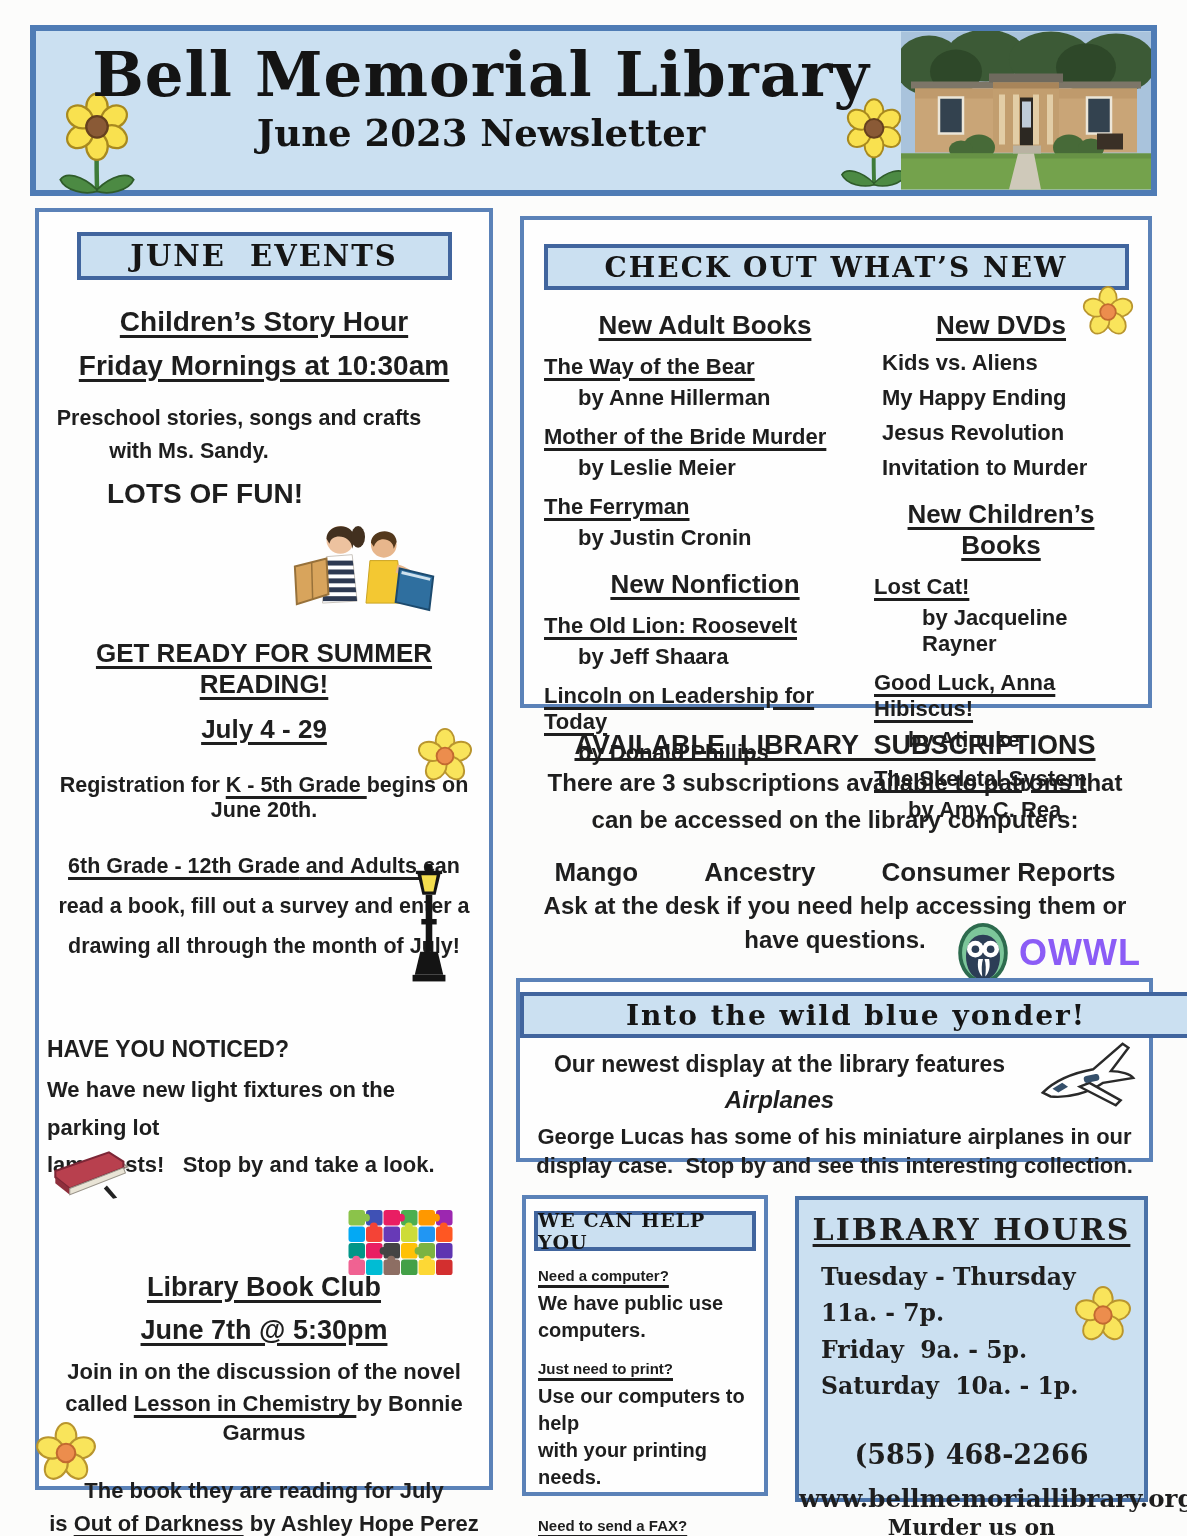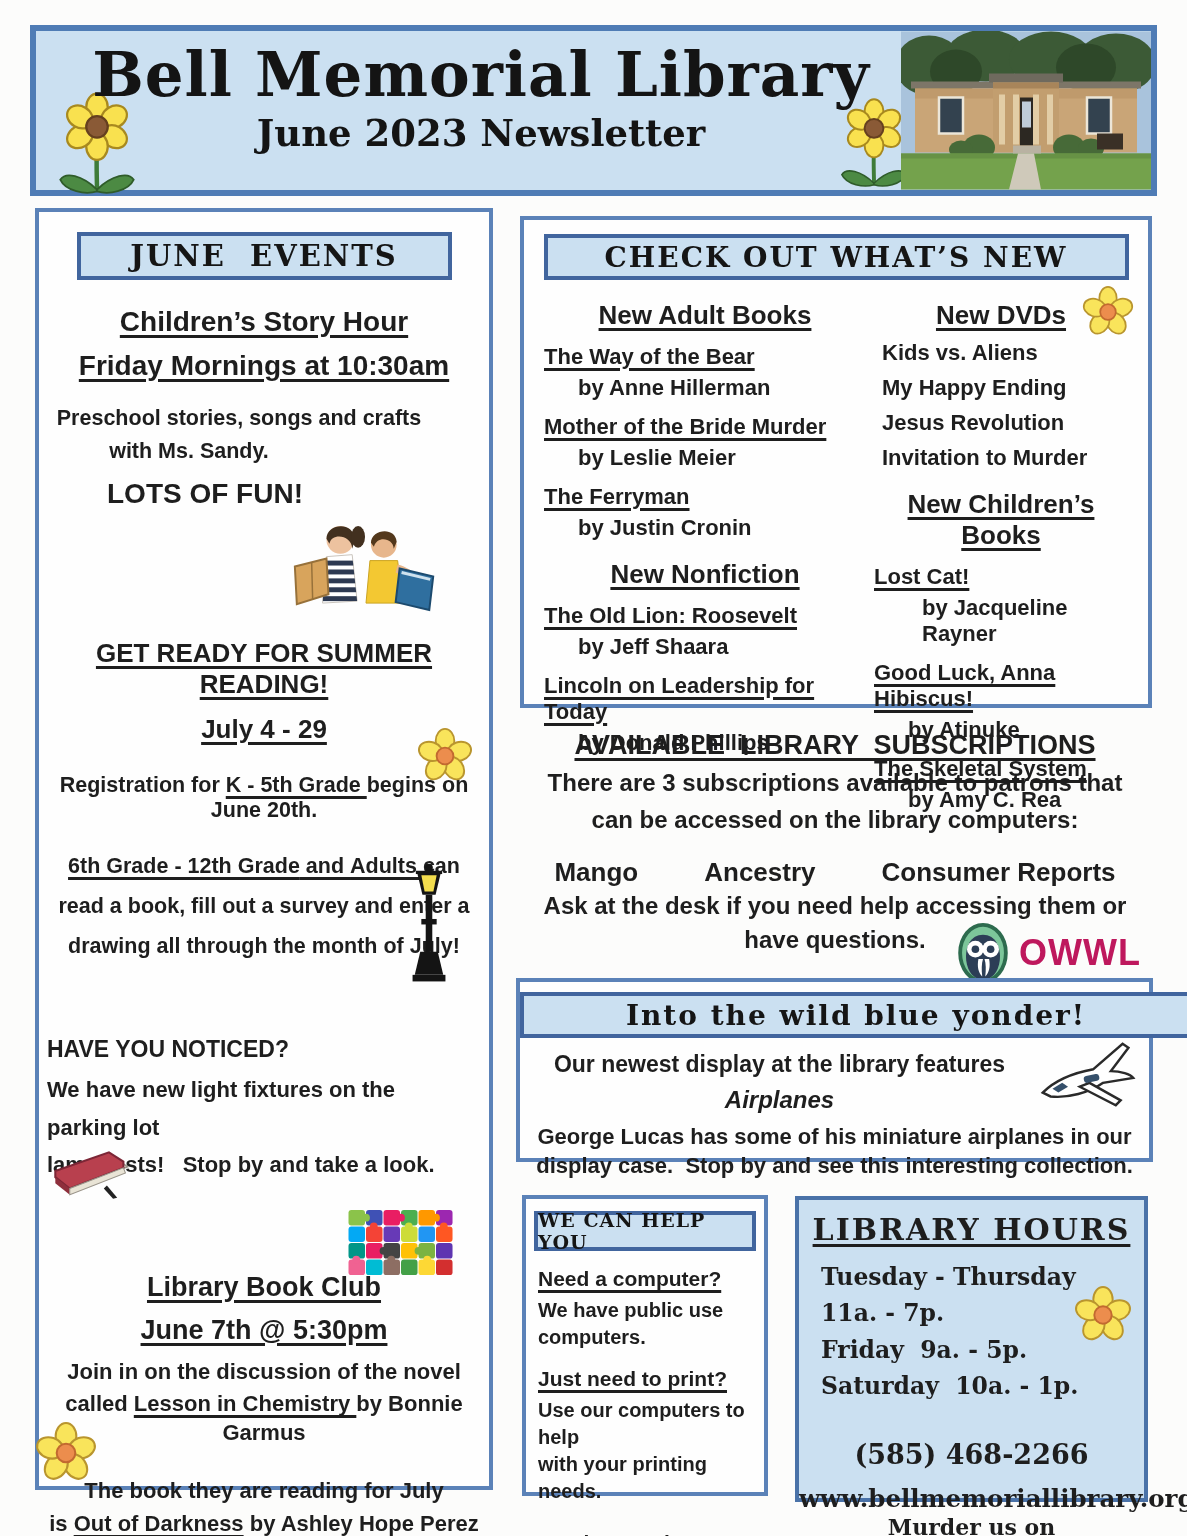--- a/index.html
+++ b/index.html
@@ -51,54 +51,54 @@
 
   .kids { position:absolute; right:38px; top:295px; width:168px; height:124px; }
   .flower-sm1 { position:absolute; left:378px; top:516px; width:56px; height:56px; }
   .lamp { position:absolute; left:368px; top:650px; width:44px; height:126px; }
   .redbook { position:absolute; left:6px; top:930px; width:98px; height:62px; }
   .puzzle { position:absolute; right:33px; top:996px; width:110px; height:70px; }
   .flower-sm2 { position:absolute; left:-4px; top:1210px; width:62px; height:62px; }
 
   
   .checkout { left:520px; top:216px; width:632px; height:492px; }
-  .checkout-bar { margin:14px auto 0; width:585px; height:46px; font-size:28px; }
+  .checkout-bar { margin:24px auto 0; width:585px; height:46px; font-size:28px; }
   .cols { display:flex; padding:0 16px; }
   .col1 { width:330px; }
   .col2 { flex:1; }
   .h-cat { font-size:26px; font-weight:bold; text-align:center; margin-top:18px; }
   .h-cat.first { margin-top:20px; }
   .bk-t { font-size:22px; font-weight:600; margin-top:13px; padding-left:4px; }
   .bk-a { font-size:22px; font-weight:600; margin-top:5px; padding-left:38px; }
   .dvd { font-size:22px; font-weight:600; margin-top:9px; padding-left:12px; }
   .bk-a2 { padding-left:52px; }
   .flower-co { position:absolute; right:14px; top:66px; width:52px; height:52px; }
 
   
   .subs { position:absolute; left:515px; top:730px; width:640px; height:242px; text-align:center; }
   .h-subs { font-size:27px; font-weight:bold; }
   .p-subs { font-size:24px; font-weight:600; line-height:1.3; margin-top:6px; }
   .svc-row { display:flex; justify-content:center; gap:66px; margin-top:22px; font-size:26px; font-weight:bold; }
   .p-help { font-size:24px; font-weight:600; line-height:1.3; margin-top:2px; }
   .owwl { position:absolute; right:14px; bottom:-14px; display:flex; align-items:center; gap:4px; }
-  .owwl-text { font-size:36px; font-weight:bold; color:#be185d; letter-spacing:1px; }
+  .owwl-text { font-size:36px; font-weight:bold; color:#8b5cf6; letter-spacing:1px; }
   .owl-svg { width:64px; height:66px; }
 
   
   .yonder { left:516px; top:978px; width:637px; height:184px; }
   .yonder-bar { margin:10px auto 0; width:672px; height:46px; font-size:28px; }
   .p-y1 { font-size:23px; font-weight:600; text-align:center; margin-top:13px; padding-right:110px; }
   .p-y2 { font-size:24px; font-weight:bold; font-style:italic; text-align:center; margin-top:8px; padding-right:110px; }
   .p-y3 { font-size:22px; font-weight:600; text-align:center; line-height:1.3; margin-top:9px; }
   .plane { position:absolute; right:4px; top:50px; width:112px; height:88px; }
 
   
   .help { left:522px; top:1195px; width:246px; height:301px; }
   .help-bar { margin:12px auto 0; width:222px; height:40px; font-size:19px; letter-spacing:1px; }
-  .h-q { font-size:21px; font-weight:bold; margin-top:16px; padding-left:12px; }
+  .h-q { font-size:15px; font-weight:bold; margin-top:16px; padding-left:12px; }
   .p-a { font-size:20px; font-weight:600; line-height:1.35; margin-top:6px; padding-left:12px; padding-right:8px; }
 
   
   .hours { left:795px; top:1196px; width:353px; height:306px; background:#cbe0f1; border:4px solid #4a72a8; }
   .h-hours { font-family:"DejaVu Serif",serif; font-weight:bold; font-size:30px; text-align:center; margin-top:12px; letter-spacing:2px; }
   .hours-lines { margin-top:12px; padding-left:22px; }
   .hr-line { font-family:"DejaVu Serif",serif; font-weight:bold; font-size:23.5px; line-height:1.55; }
   .p-phone { font-family:"DejaVu Serif",serif; font-weight:bold; font-size:27px; text-align:center; margin-top:34px; }
   .p-web { font-family:"DejaVu Serif",serif; font-weight:bold; font-size:24.5px; text-align:center; margin-top:14px; }
   .p-follow { font-family:"DejaVu Serif",serif; font-weight:bold; font-size:22px; text-align:center; line-height:1.3; }

